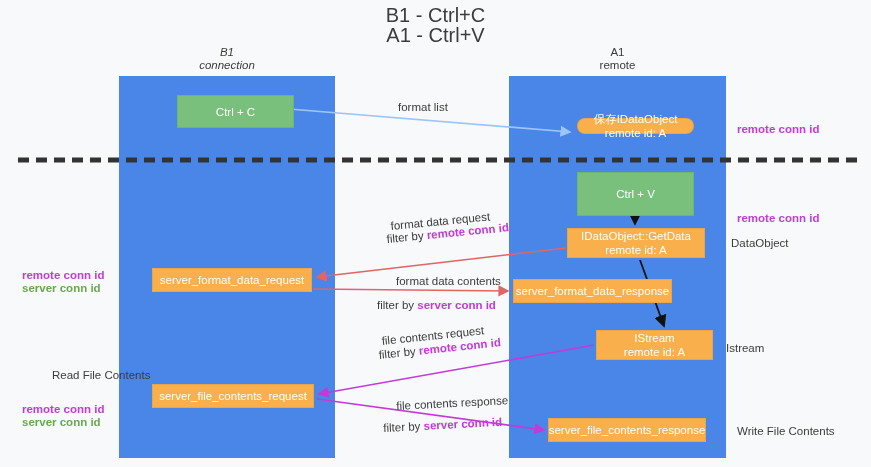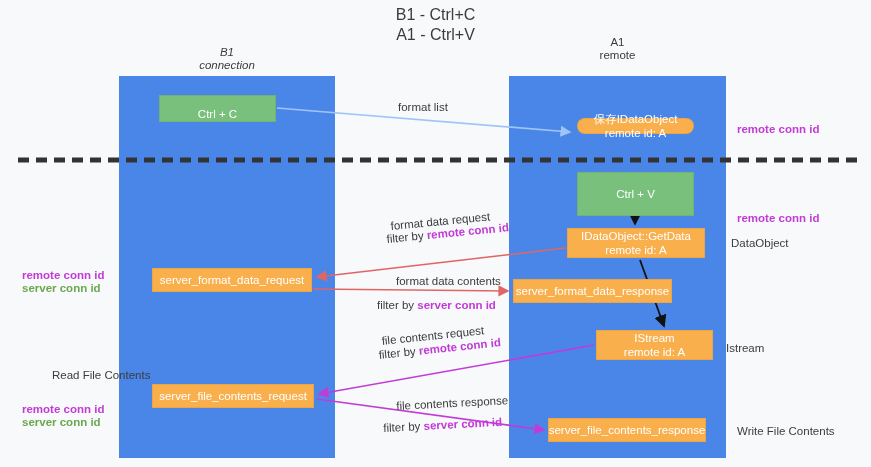--- a/index.html
+++ b/index.html
@@ -17,41 +17,41 @@
   #wires{position:absolute;left:0;top:0;width:871px;height:467px;pointer-events:none;}
 
   
   .lane{position:absolute;background:#4a86e8;}
   #lane-b1{left:119px;top:76px;width:216px;height:382px;}
   #lane-a1{left:509px;top:76px;width:217px;height:382px;}
 
   
   #title{
     position:absolute;left:0;top:5px;width:871px;
-    text-align:center;font-size:16px;line-height:20px;color:#3c3c3c;
+    text-align:center;font-size:20px;line-height:20px;color:#3c3c3c;
   }
   #title div{white-space:pre;}
 
   .lane-head{
     position:absolute;text-align:center;font-size:11.5px;line-height:13px;color:#3c3c3c;
   }
   #head-b1{left:119px;top:46px;width:216px;font-style:italic;}
-  #head-a1{left:509px;top:36px;width:217px;}
+  #head-a1{left:509px;top:46px;width:217px;}
 
   
   .node{
     position:absolute;box-sizing:border-box;
     display:flex;flex-direction:column;align-items:center;justify-content:center;
     font-size:11.5px;line-height:14px;color:#ffffff;text-align:center;
     border:1px solid rgba(0,0,0,.06);
   }
   .green{background:#78c07c;}
   .orange{background:#f9b04c;}
 
-  #n-ctrlc{left:159px;top:95px;width:117px;height:27px;justify-content:flex-end;}
+  #n-ctrlc{left:177px;top:95px;width:117px;height:33px;}
   #n-save{left:577px;top:118px;width:117px;height:16px;border-radius:15px;}
   #n-ctrlv{left:577px;top:172px;width:117px;height:44px;}
   #n-getdata{left:567px;top:228px;width:138px;height:30px;}
   #n-sfdreq{left:152px;top:268px;width:160px;height:24px;}
   #n-sfdres{left:513px;top:279px;width:159px;height:24px;}
   #n-istream{left:596px;top:330px;width:117px;height:30px;}
   #n-sfcreq{left:152px;top:384px;width:162px;height:24px;}
   #n-sfcres{left:548px;top:418px;width:158px;height:24px;}
 
   

